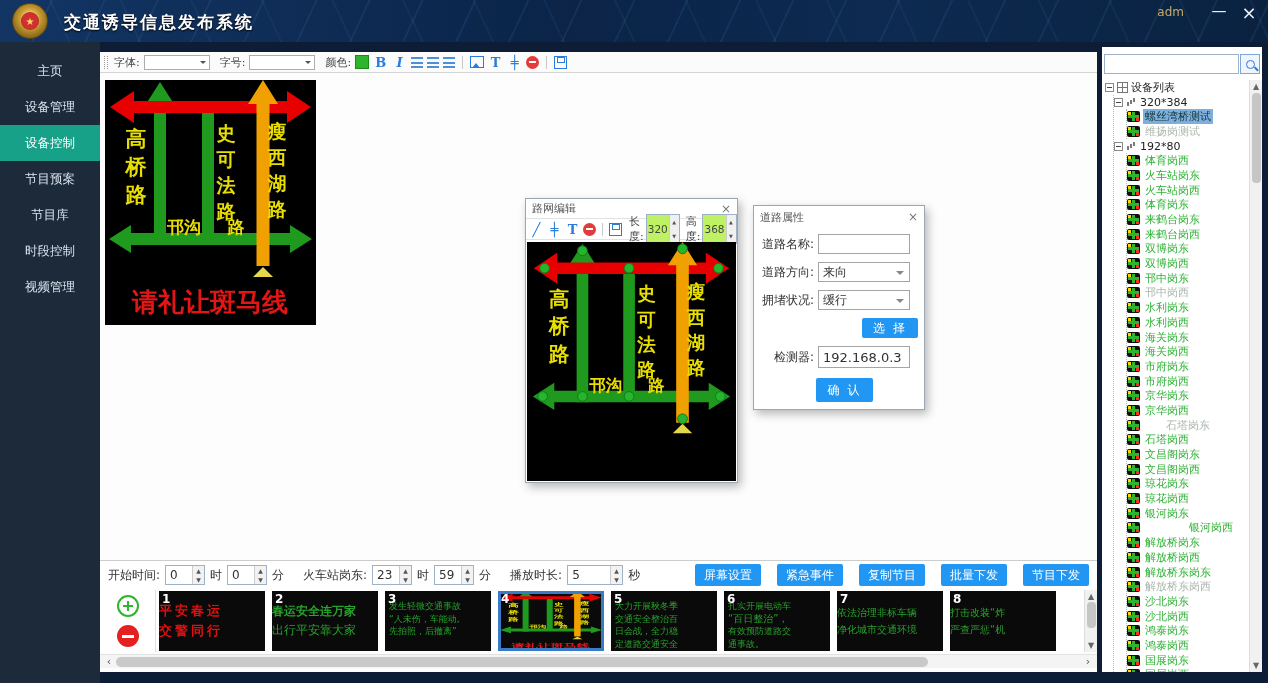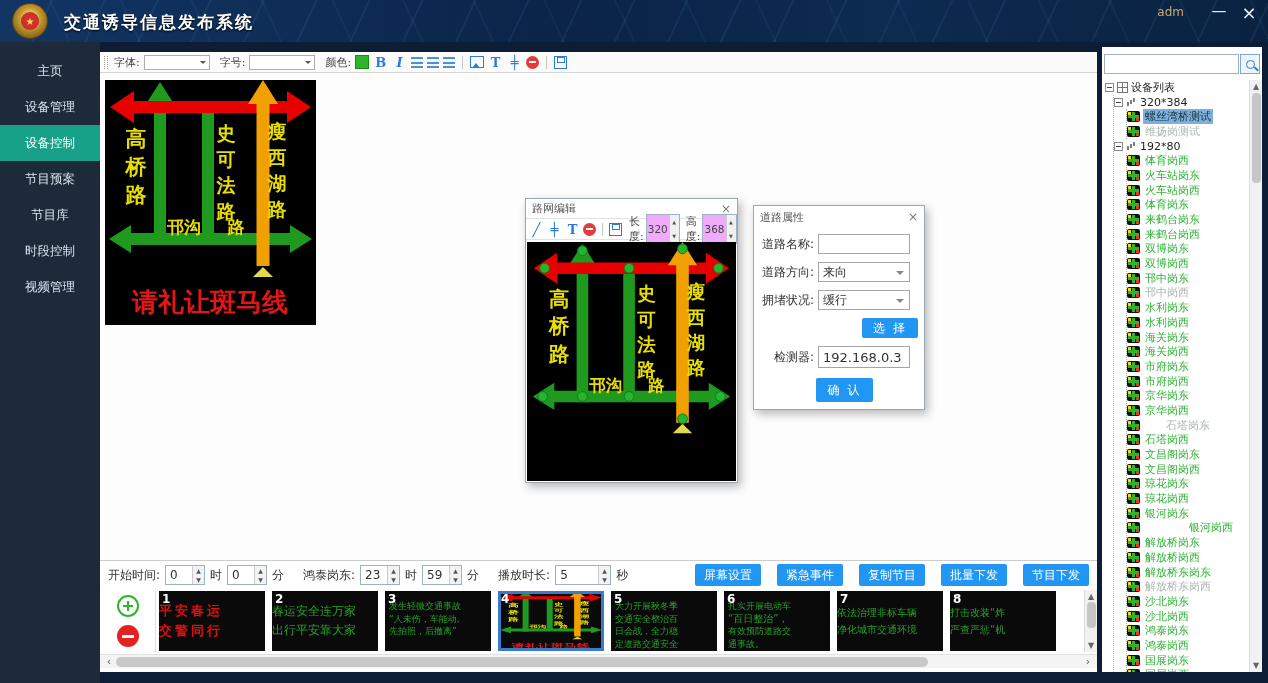--- a/index.html
+++ b/index.html
@@ -54,21 +54,21 @@
   .signbox{position:absolute;left:5px;top:6px;width:211px;height:245px;background:#000}
 
   
   .dlg{position:absolute;background:#fff;border:1px solid #98a6b6;box-shadow:3px 4px 9px rgba(0,0,0,.28)}
   .dlg-title{height:19px;display:flex;align-items:center;padding:0 6px;font-size:11px;color:#555}
   .dlg-x{margin-left:auto;color:#777;font-size:12px;cursor:pointer}
   #editor{left:425px;top:124px;width:213px;height:285px}
   .ed-tools{height:22px;border-top:1px solid #e2e2e2;border-bottom:1px solid #e2e2e2;display:flex;
     align-items:center;gap:2px;padding:0 3px;font-size:11px;color:#444}
   .ed-canvas{position:absolute;left:1px;right:1px;top:43px;bottom:1px;background:#000;overflow:hidden}
-  .spn{display:inline-flex;border:1px solid #9fb2c5;height:30px;background:#f0abfc;align-items:stretch}
+  .spn{display:inline-flex;border:1px solid #9fb2c5;height:30px;background:#bef264;align-items:stretch}
   .spn b{min-width:22px;padding:0 1px;font-weight:normal;font-size:10.5px;display:flex;align-items:center;justify-content:center}
   .spn .ud{width:10px;display:flex;flex-direction:column;border-left:1px solid #ccc;background:#f0f0f0}
   .spn .ud i{flex:1;font-size:5px;line-height:1;color:#555;font-style:normal;display:flex;align-items:center;justify-content:center}
 
   #props{left:653px;top:131px;width:172px;height:205px}
   .prow{position:absolute;display:flex;align-items:center;font-size:12px;color:#333}
   .plabel{width:64px;text-align:right;padding-right:4px}
   .pinput{width:92px;height:20px;border:1px solid #a5a5a5;background:#fff;font-size:12px;display:flex;align-items:center;padding:0 4px}
   .psel{position:relative}
   .psel::after{content:"";position:absolute;right:5px;top:8px;border:4px solid transparent;border-top-color:#888}
@@ -321,21 +321,21 @@
         </span>
       <span>时</span>
       <span class="tspn">
           <b>0</b>
           <span class="ud">
             <i>▲</i>
             <i>▼</i>
           </span>
         </span>
       <span style="margin-right:14px">分</span>
-      <span>鸿泰岗东:</span>
+      <span>火车站岗东:</span>
       <span class="tspn">
           <b>23</b>
           <span class="ud">
             <i>▲</i>
             <i>▼</i>
           </span>
         </span>
       <span>时</span>
       <span class="tspn">
           <b>59</b>
@@ -372,21 +372,21 @@
           <div class="thumb">
             <span class="tnum">1</span>
             <div class="tlines center">
               <div style="color: rgb(224, 16, 16); font-size: 13px; line-height: 20px; font-weight: bold; letter-spacing: 3px;">平安春运</div>
               <div style="color: rgb(224, 16, 16); font-size: 13px; line-height: 20px; font-weight: bold; letter-spacing: 3px;">交警同行</div>
             </div>
           </div>
           <div class="thumb">
             <span class="tnum">2</span>
             <div class="tlines center">
-              <div style="color: rgb(39, 163, 43); font-size: 12px; line-height: 19px;">春运安全连万家</div>
+              <div style="color: rgb(39, 163, 43); font-size: 12px; line-height: 19px; font-weight: bold;">春运安全连万家</div>
               <div style="color: rgb(39, 163, 43); font-size: 12px; line-height: 19px;">出行平安靠大家</div>
             </div>
           </div>
           <div class="thumb">
             <span class="tnum">3</span>
             <div class="tlines top">
               <div style="color: rgb(39, 163, 43); font-size: 9px; line-height: 12.5px;">发生轻微交通事故</div>
               <div style="color: rgb(39, 163, 43); font-size: 9px; line-height: 12.5px;">“人未伤，车能动,</div>
               <div style="color: rgb(39, 163, 43); font-size: 9px; line-height: 12.5px;">先拍照，后撤离”</div>
             </div>

